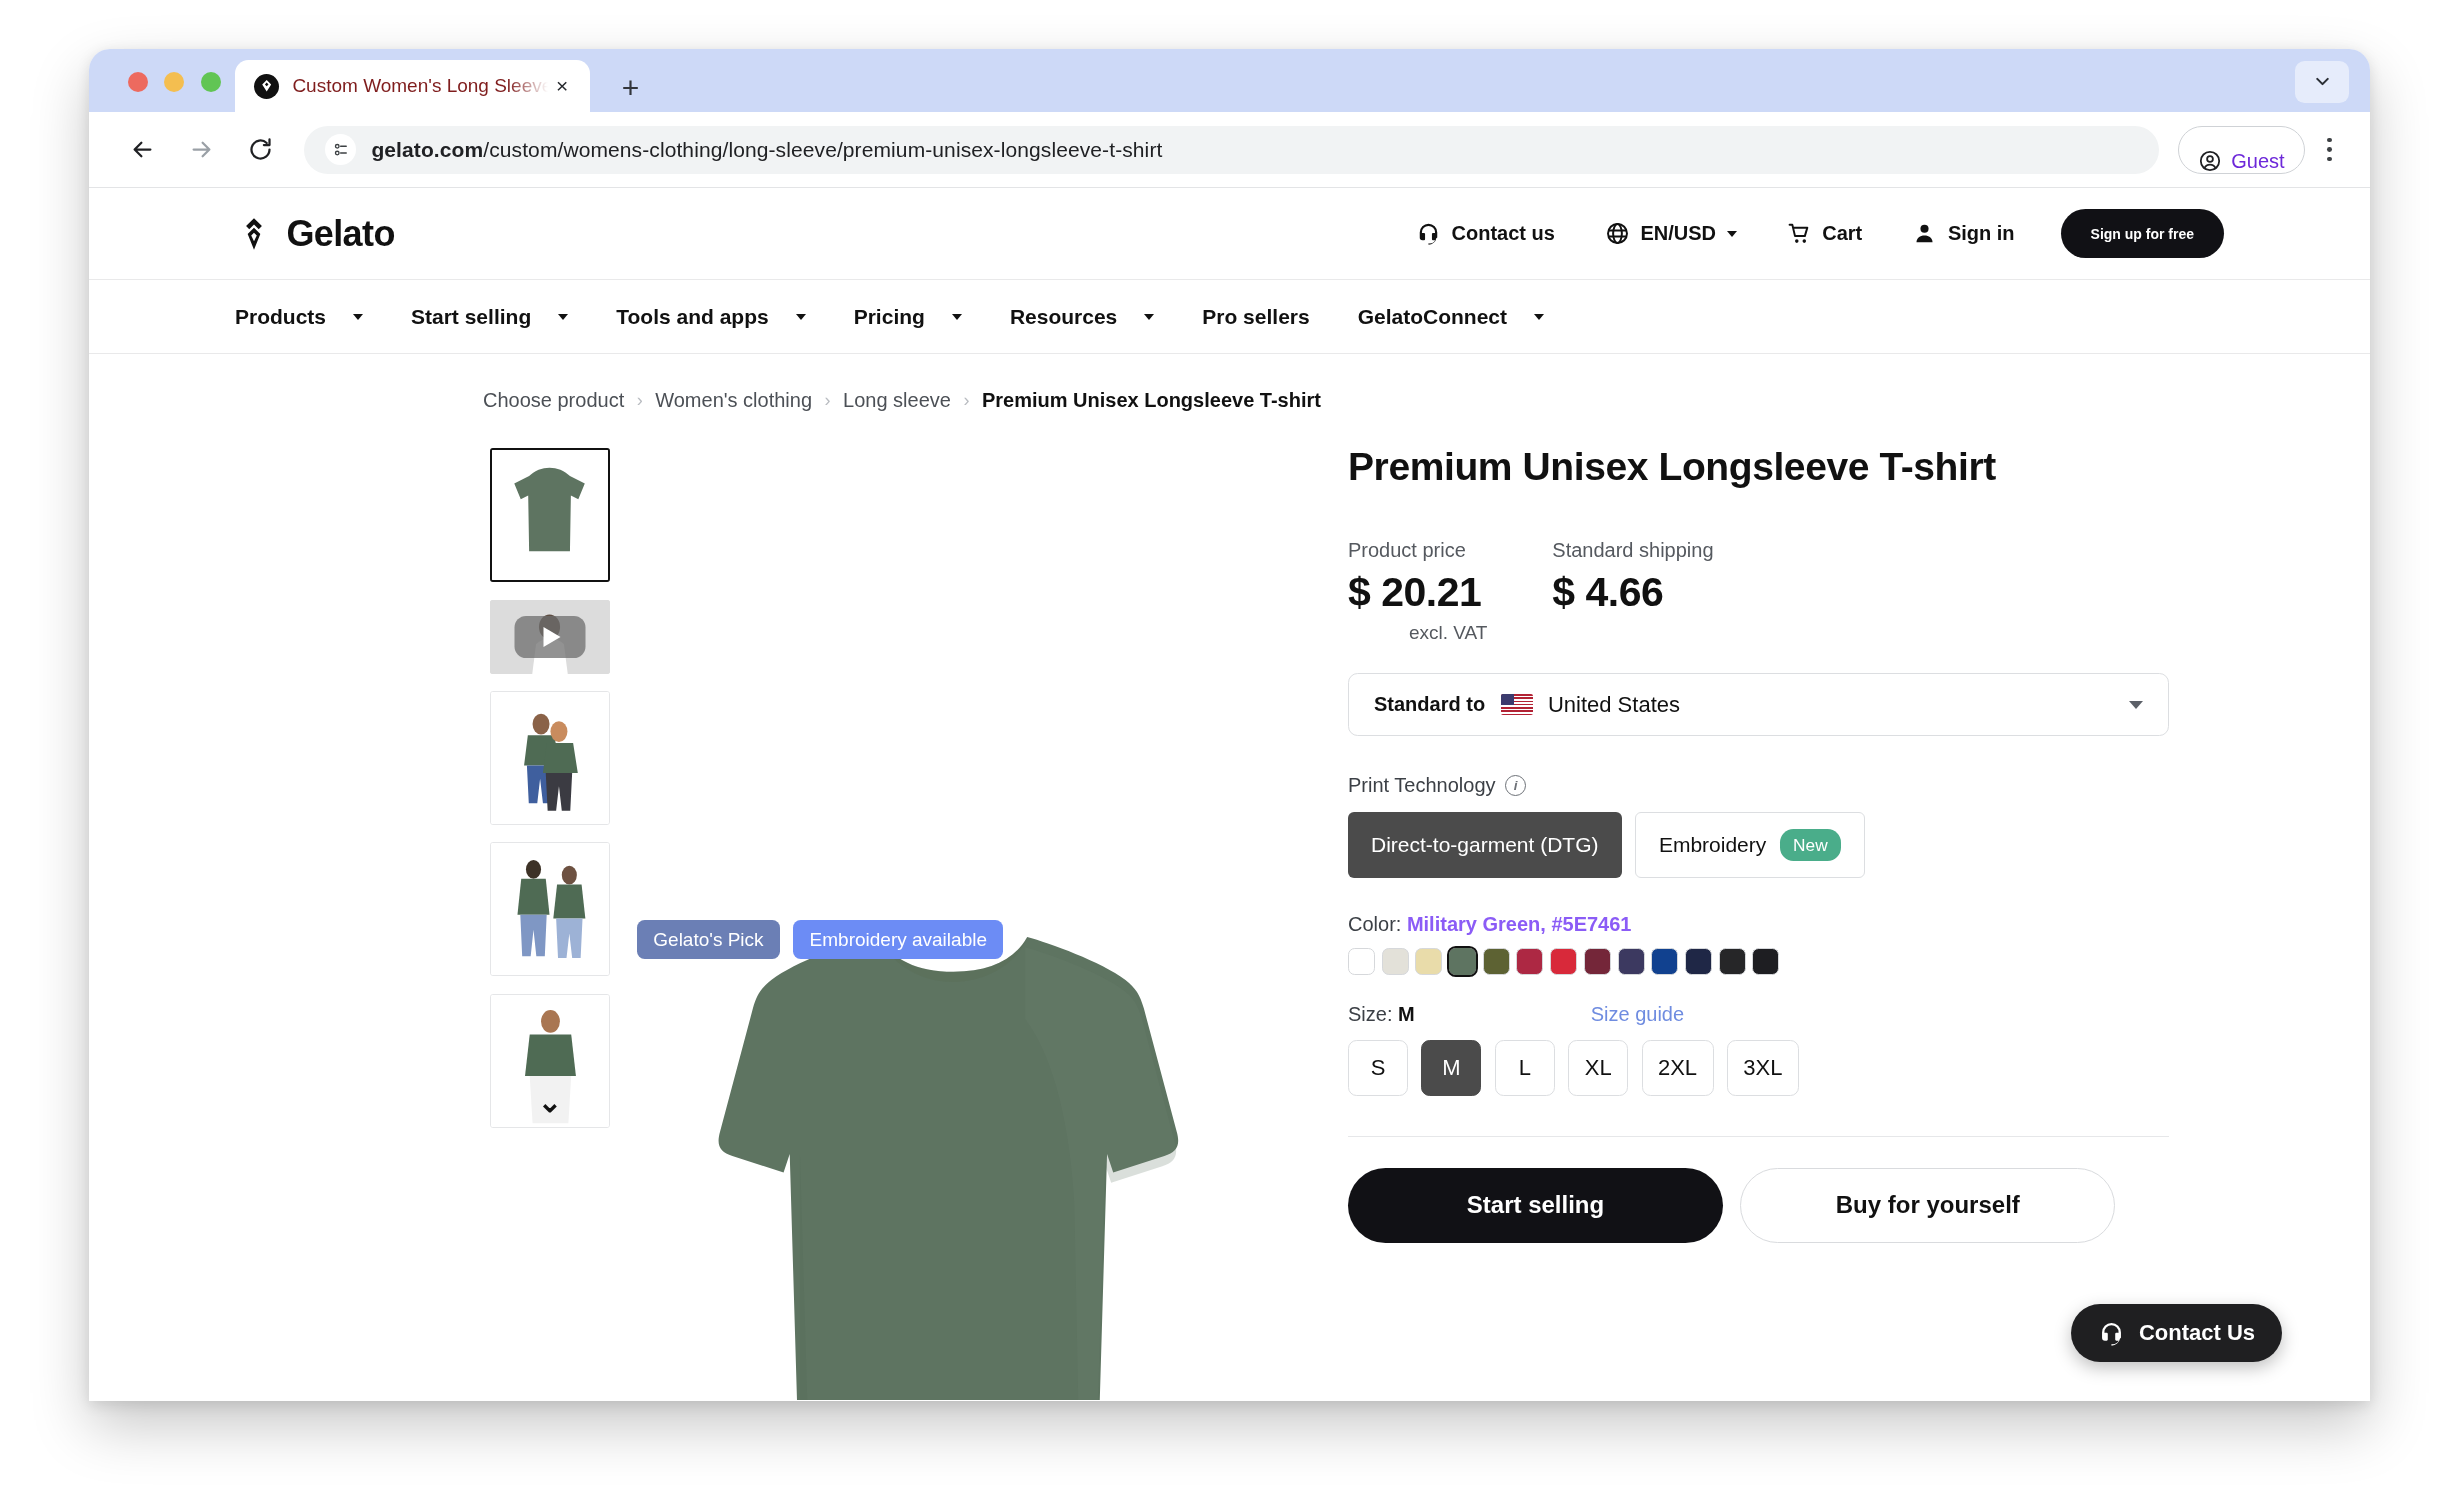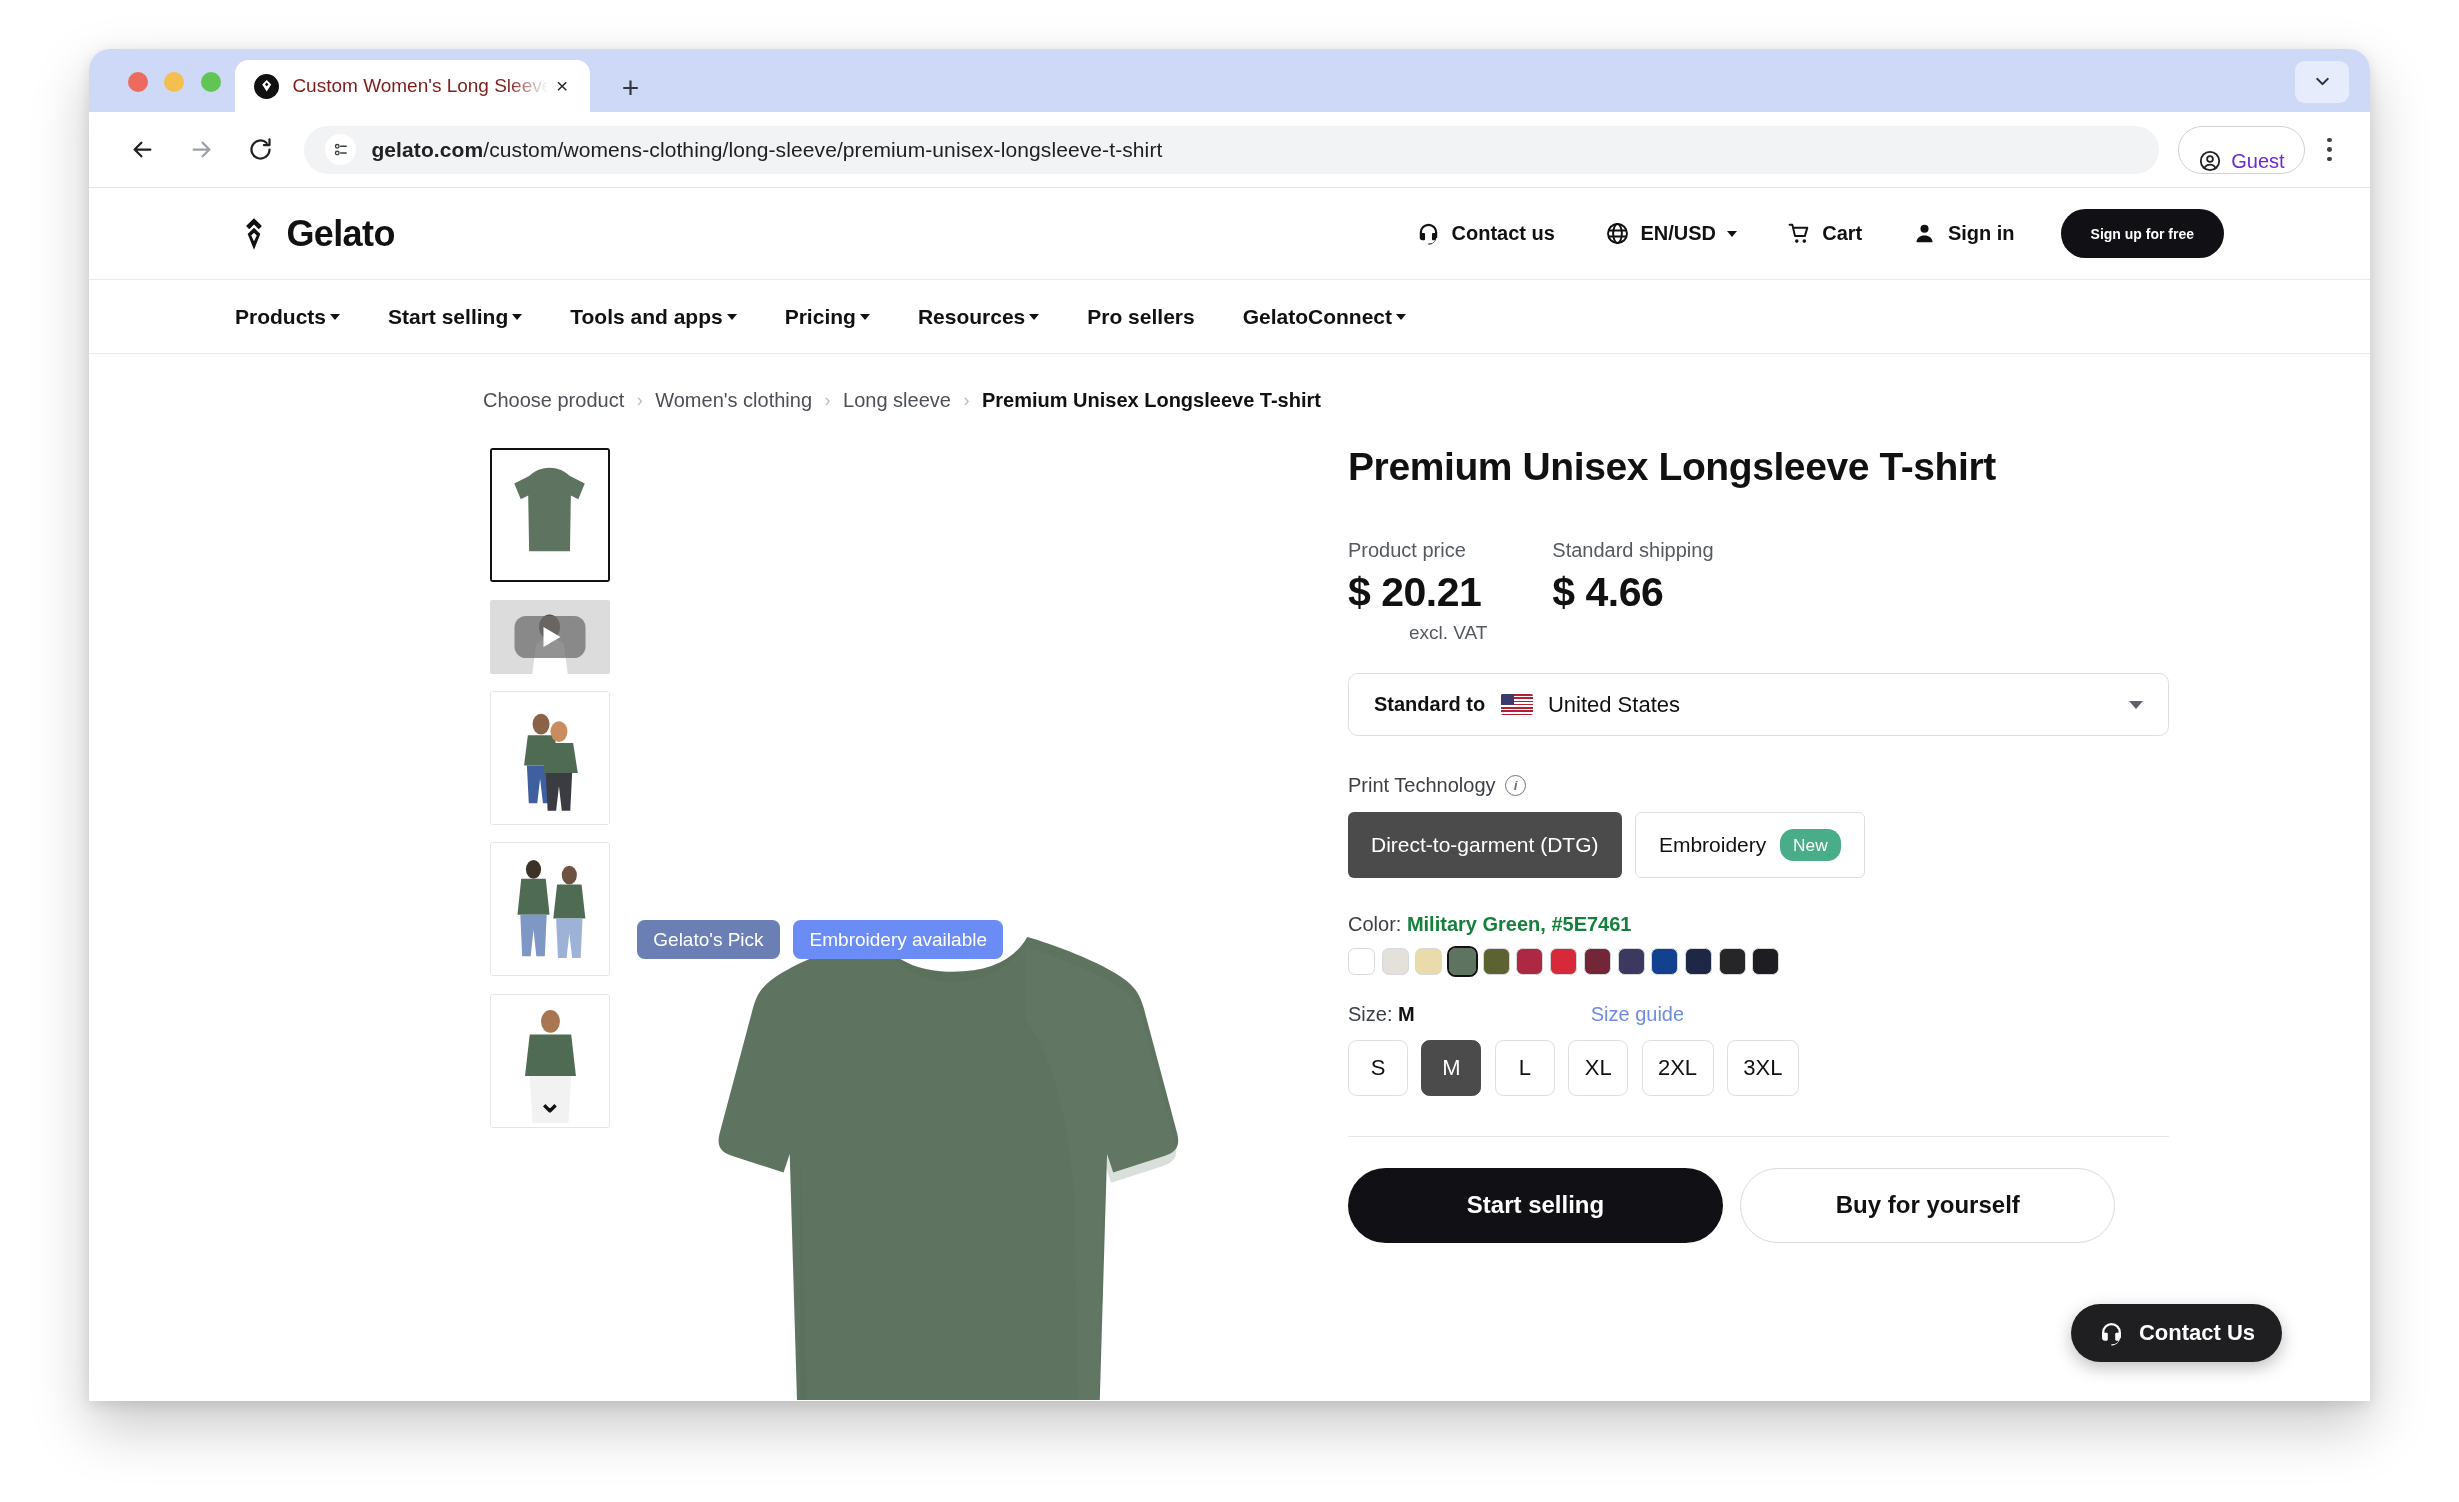--- a/index.html
+++ b/index.html
@@ -147,21 +147,21 @@
     border-radius: 29px;
     font-size: 14px; font-weight: 700;
     padding: 16.3px 30px;
     white-space: nowrap;
   }
   .nav {
     height: 75px; border-top: 1px solid #e9e9ea; border-bottom: 1px solid #e9e9ea;
     display:flex; align-items:center; padding-left: 146px;
   }
   .nav-item {
-    display:flex;align-items:center;gap:4px;
+    display:flex;align-items:center;gap:27px;
     font-size: 21px; font-weight: 700; color:#111;
     margin-right: 48px; white-space: nowrap;
   }
   .nav-item .chev { border-top-color:#111; }
 
   .breadcrumb {
     display:flex;align-items:center;gap:12.5px;
     padding: 35px 0 0 394px;
     font-size: 20px; color:#4c5056;
   }
@@ -238,21 +238,21 @@
   .tech {
     border-radius:6px; font-size: 21px;
     padding: 15.4px 23px; display:flex;align-items:center;gap:13.4px;
     white-space:nowrap;
   }
   .tech.sel { background:#4b4b4b; color:#fff; }
   .tech.un { background:#fff; color:#111; border:1px solid #dcdee1; }
   .new-pill { background:#4aad8a; color:#fff; font-size:17.3px; padding:5.8px 13.4px; border-radius:13.4px; }
 
   .color-label { margin-top: 35px; font-size: 20px; color:#3c4046; }
-  .color-label b { color:#15803d; }
+  .color-label b { color:#8b5cf6; }
   .swatches { display:flex; gap:6.7px; margin-top: 12.5px; }
   .sw { width:27px;height:27px;border-radius:6.7px; border:1px solid #d6d8db; }
   .sw.sel { outline: 2.9px solid #111; outline-offset: 0px; border-color: transparent;}
 
   .size-head { display:flex; align-items:center; margin-top: 28px; width: 821px;}
   .size-label { font-size:20px; color:#3c4046; }
   .size-label b { color:#111; }
   .size-guide { margin-left: 176px; font-size:20px; color:#6f8ce0; }
   .sizes { display:flex; gap:13.4px; margin-top:13.4px; }
   .size {

